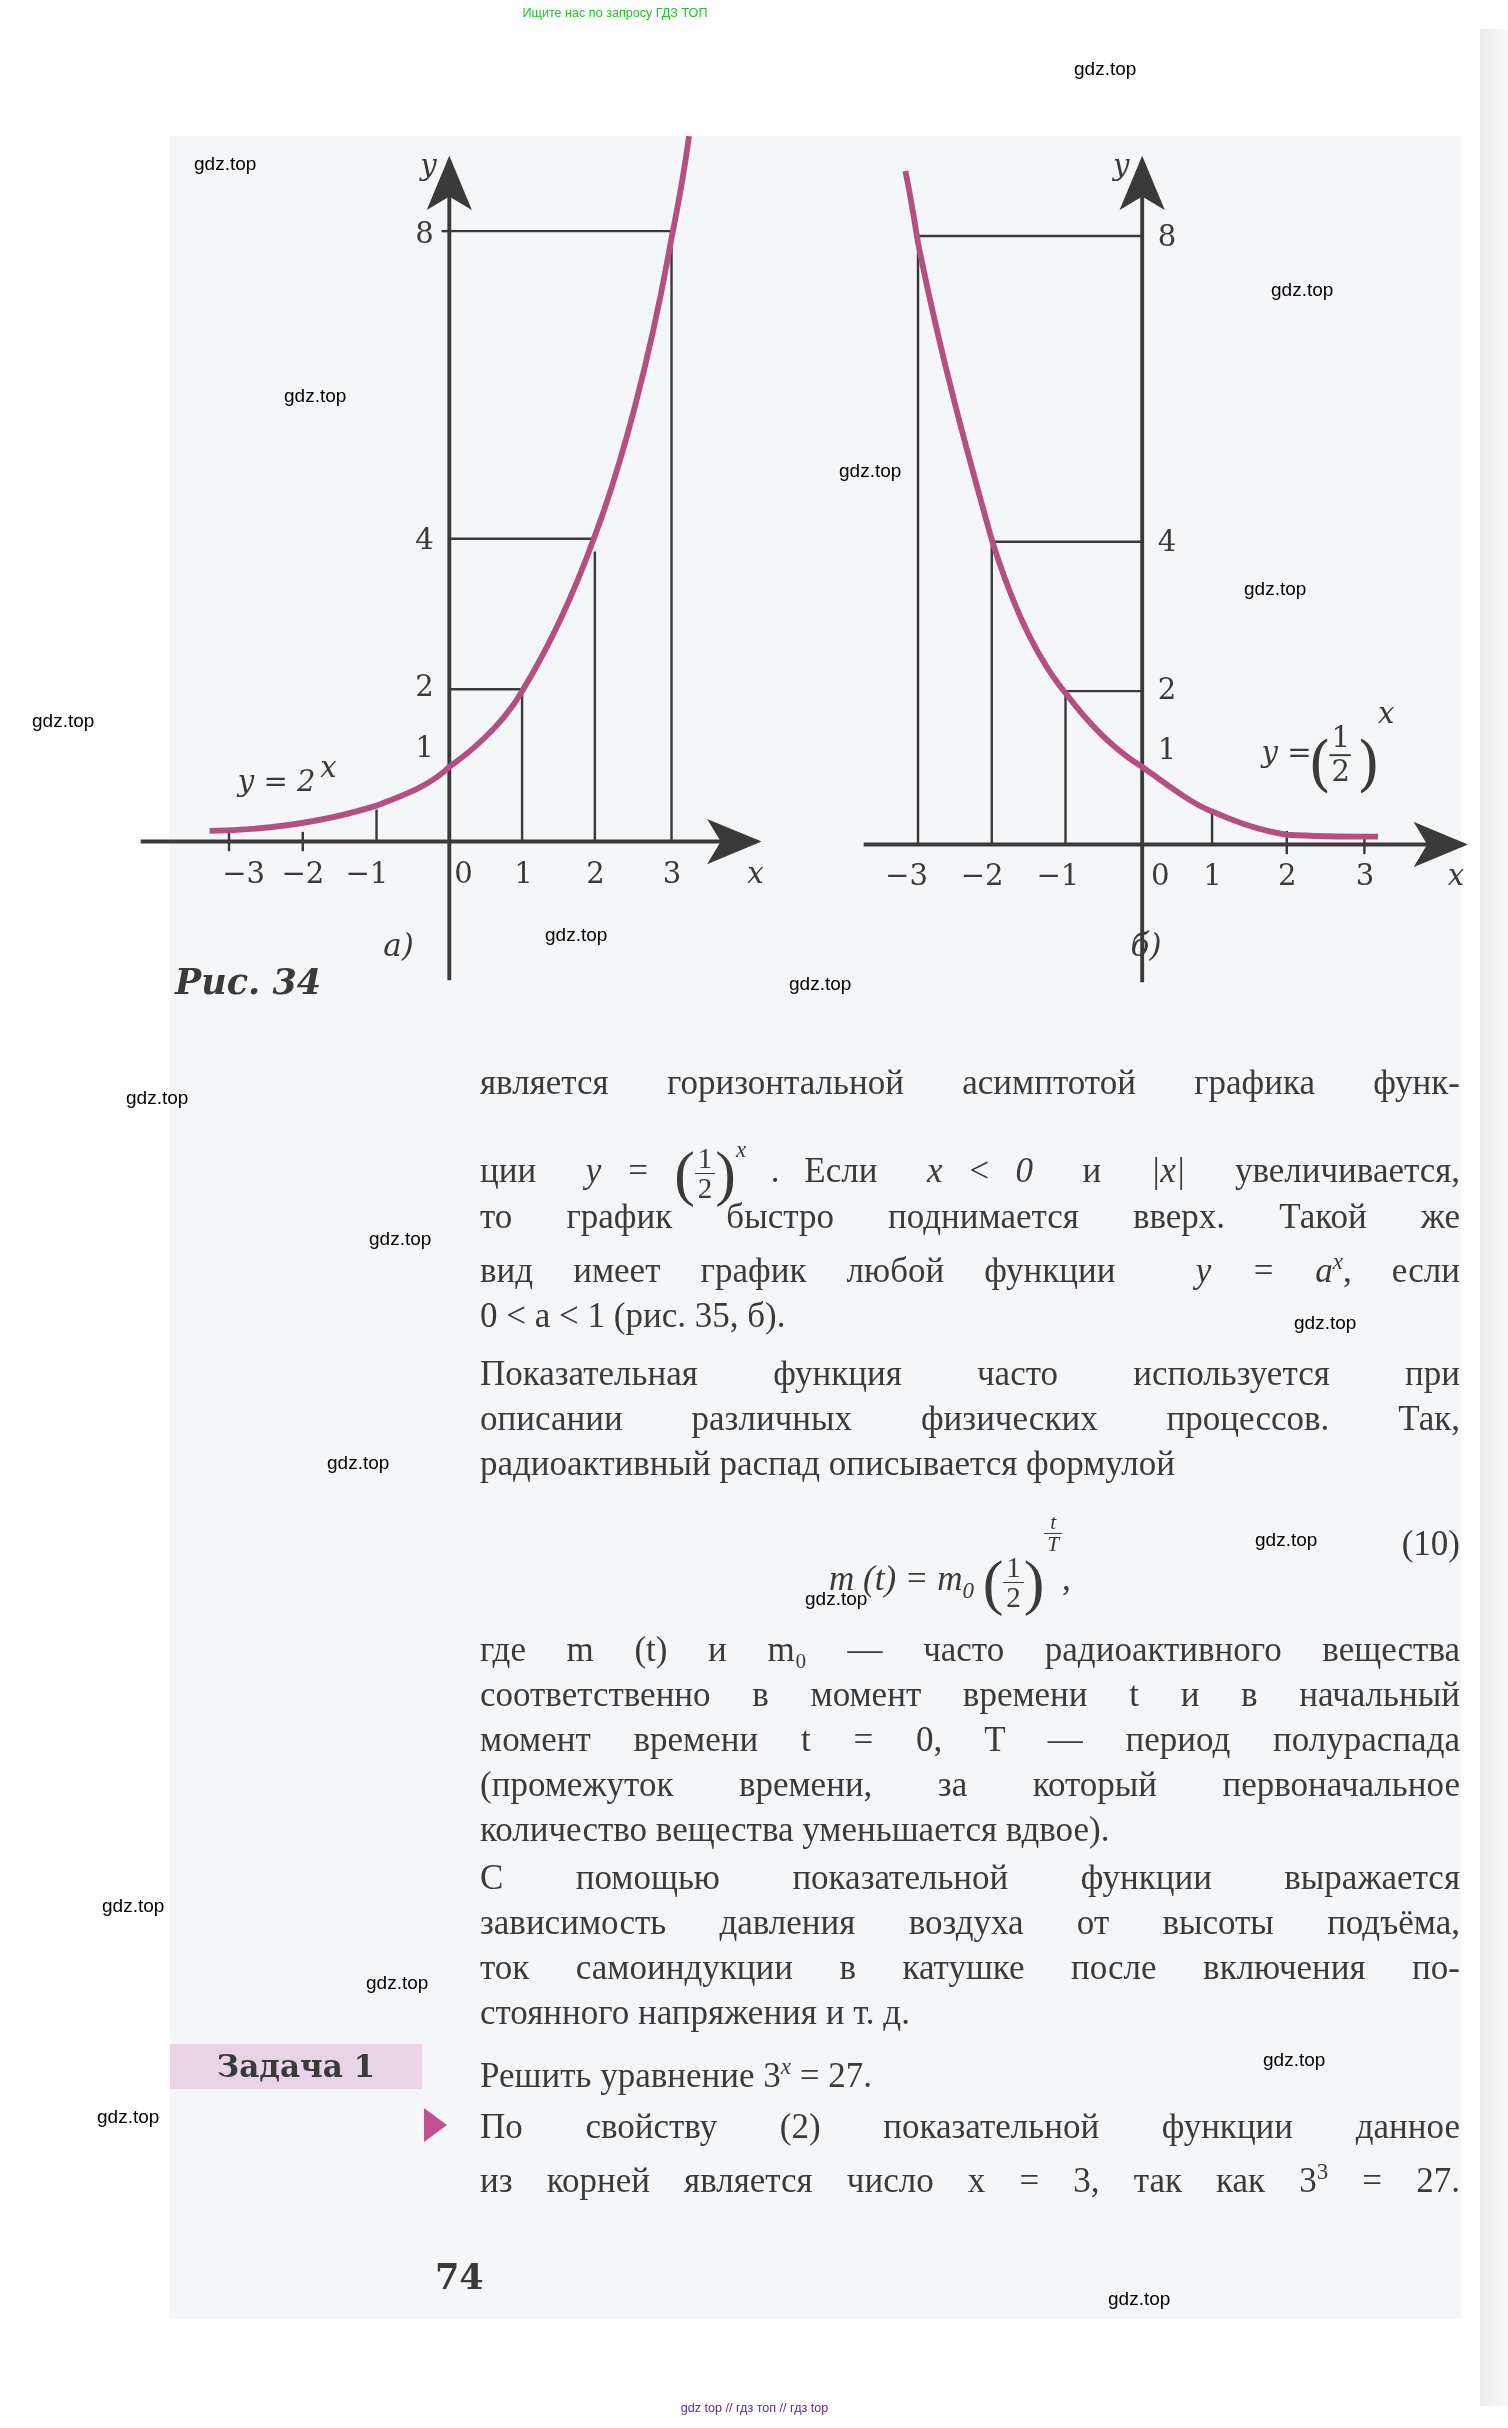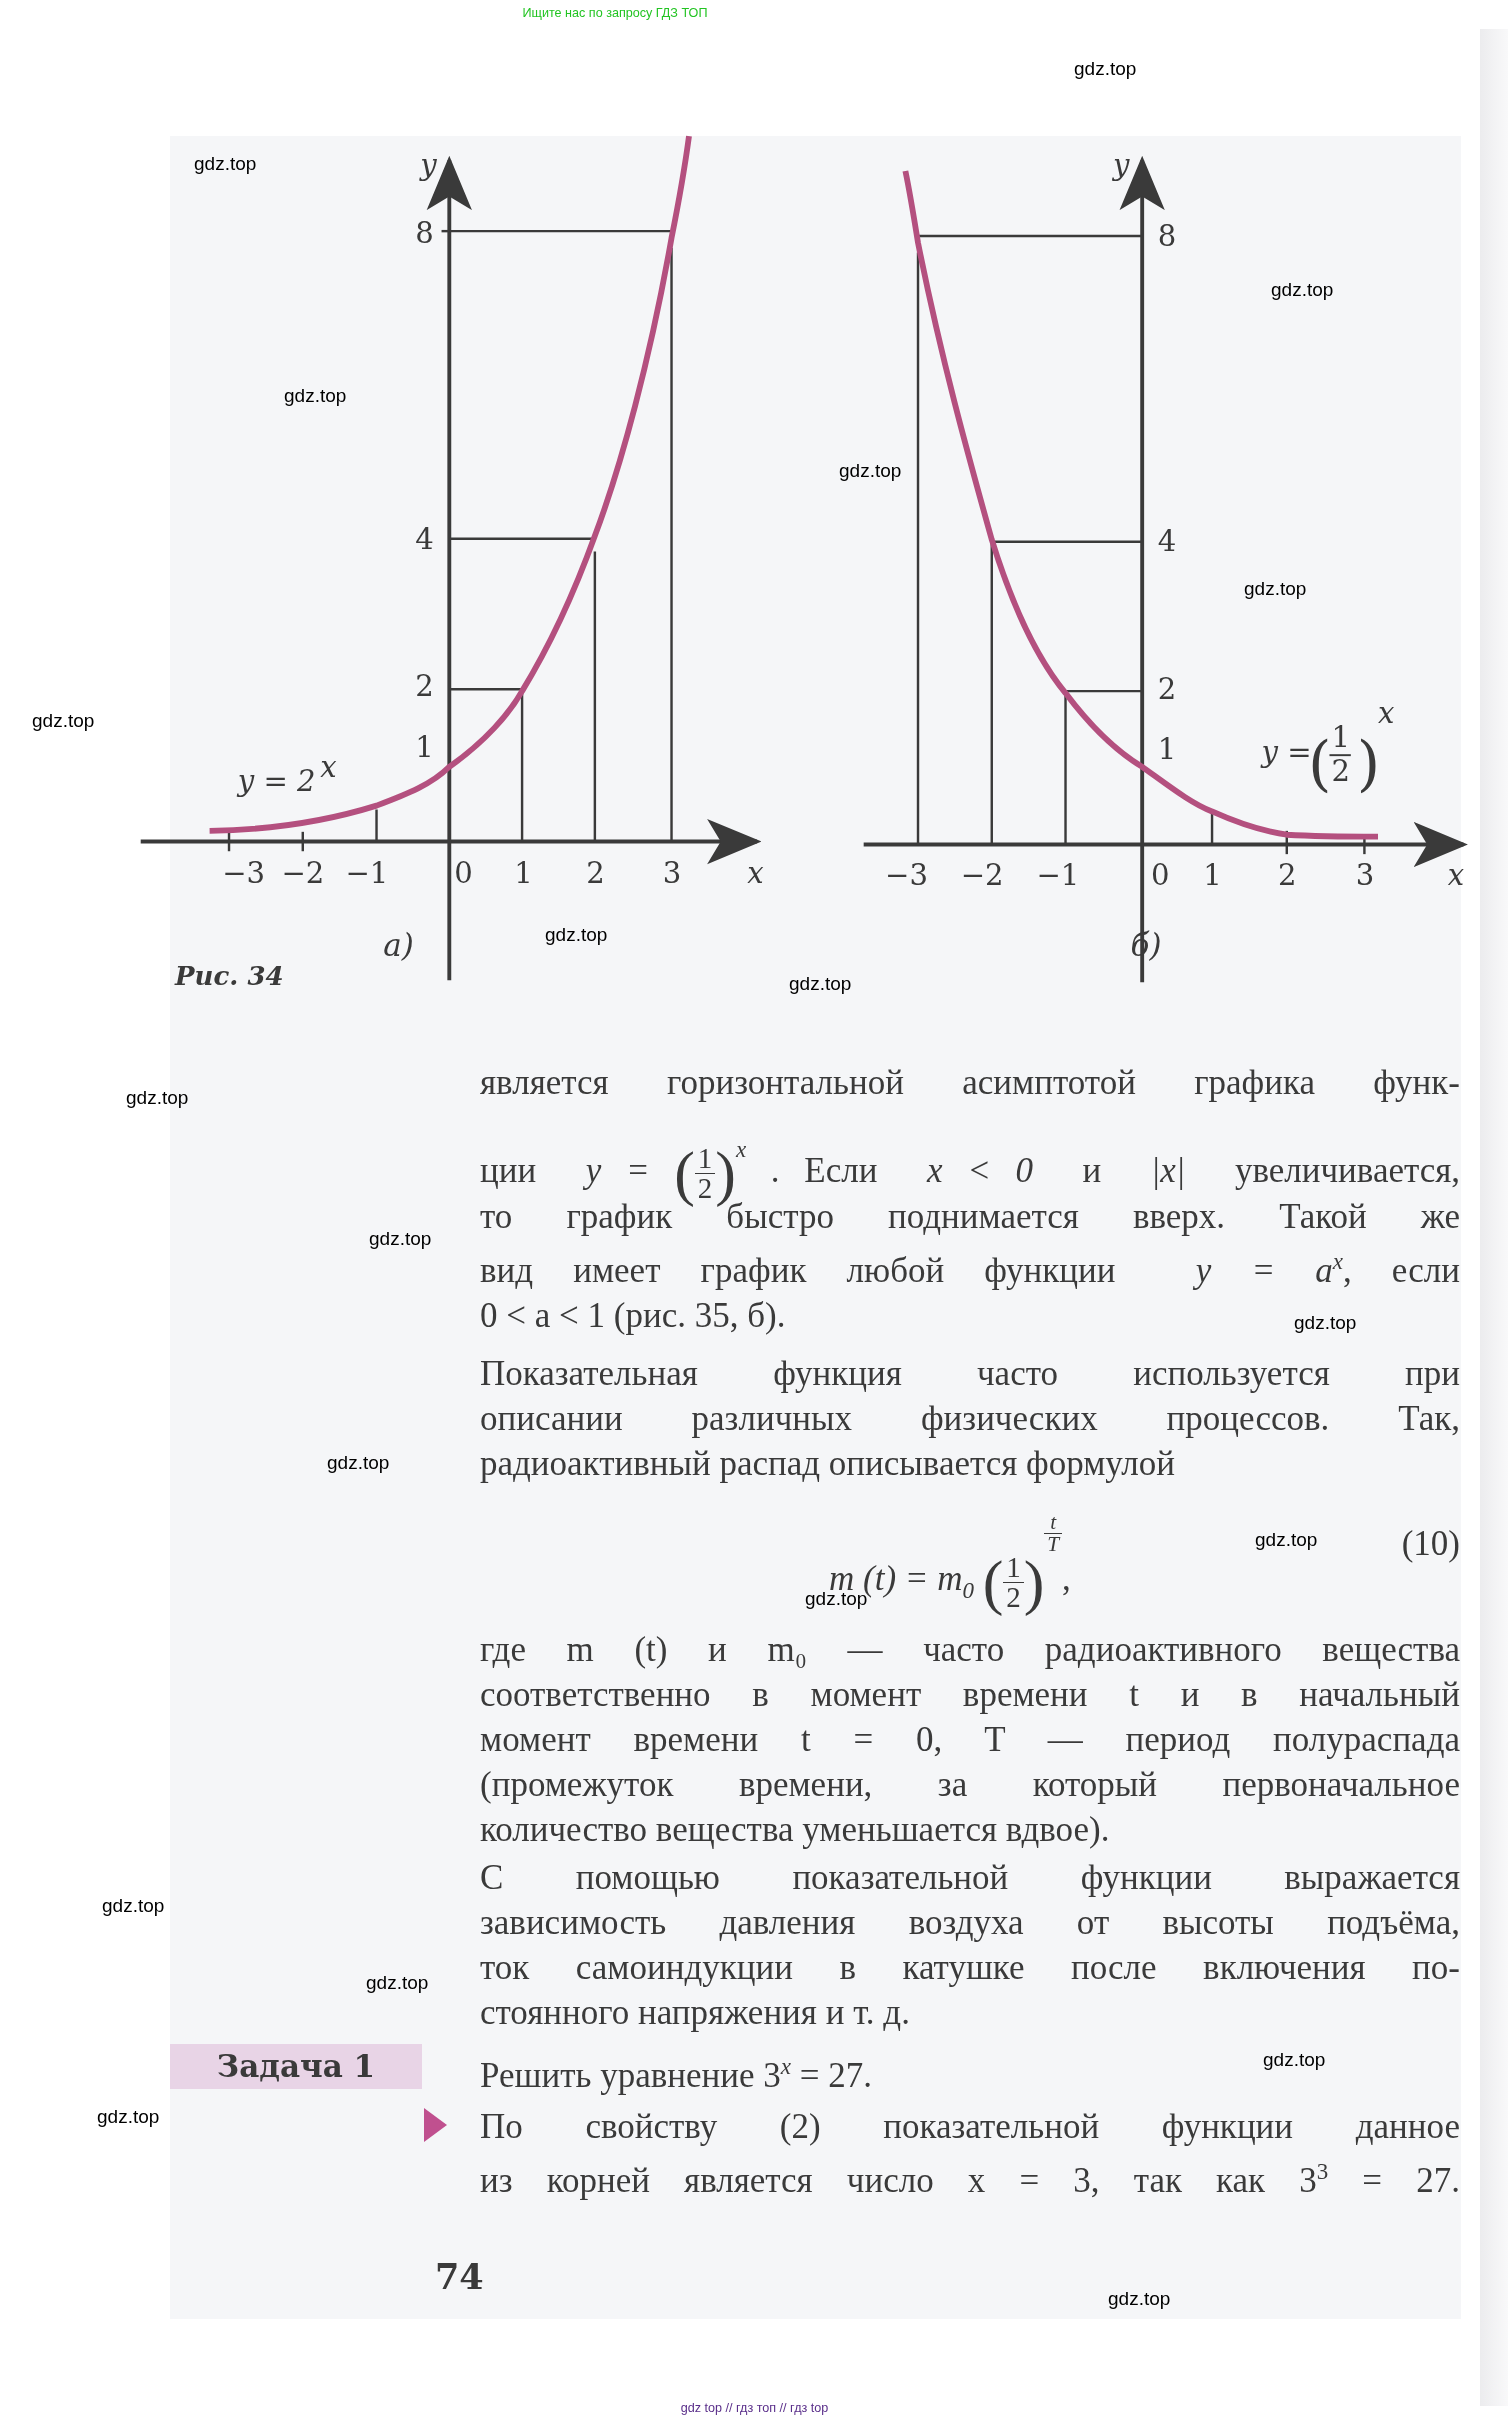--- a/index.html
+++ b/index.html
@@ -29,21 +29,21 @@
     position: absolute; font-family: "Liberation Sans", sans-serif;
     font-size: 19px; color: #000; white-space: nowrap; z-index: 5; text-align: right;
   }
   svg.graphs { position: absolute; left: 0; top: 0; z-index: 2; }
   .tick-label { font-family: "DejaVu Serif", serif; font-size: 30px; fill: #3a3a3a; }
   .axis-name { font-family: "DejaVu Serif", serif; font-style: italic; font-size: 30px; fill: #3a3a3a; }
   .func-label { font-family: "DejaVu Serif", serif; font-style: italic; font-size: 30px; fill: #3a3a3a; }
   .sub-label { font-family: "DejaVu Serif", serif; font-style: italic; font-size: 32px; fill: #3a3a3a; }
   .fig-caption {
     position: absolute; left: 175px; top: 961px; font-style: italic; font-weight: bold;
-    font-size: 26px; color: #3a3a3a; z-index: 3;
+    font-size: 35px; color: #3a3a3a; z-index: 3;
   }
   .text-block {
     position: absolute; left: 480px; width: 980px; z-index: 3;
     font-family: "Liberation Serif", "DejaVu Serif", serif; font-size: 35px;
     color: #3a3a3a; line-height: 45px; text-align: justify;
   }
   .line { display: block; white-space: nowrap; text-align-last: justify; }
   .line.last { text-align-last: left; }
   .i { font-style: italic; }
   .frac { display: inline-block; vertical-align: middle; text-align: center; font-size: 29px; line-height: 29px; }

